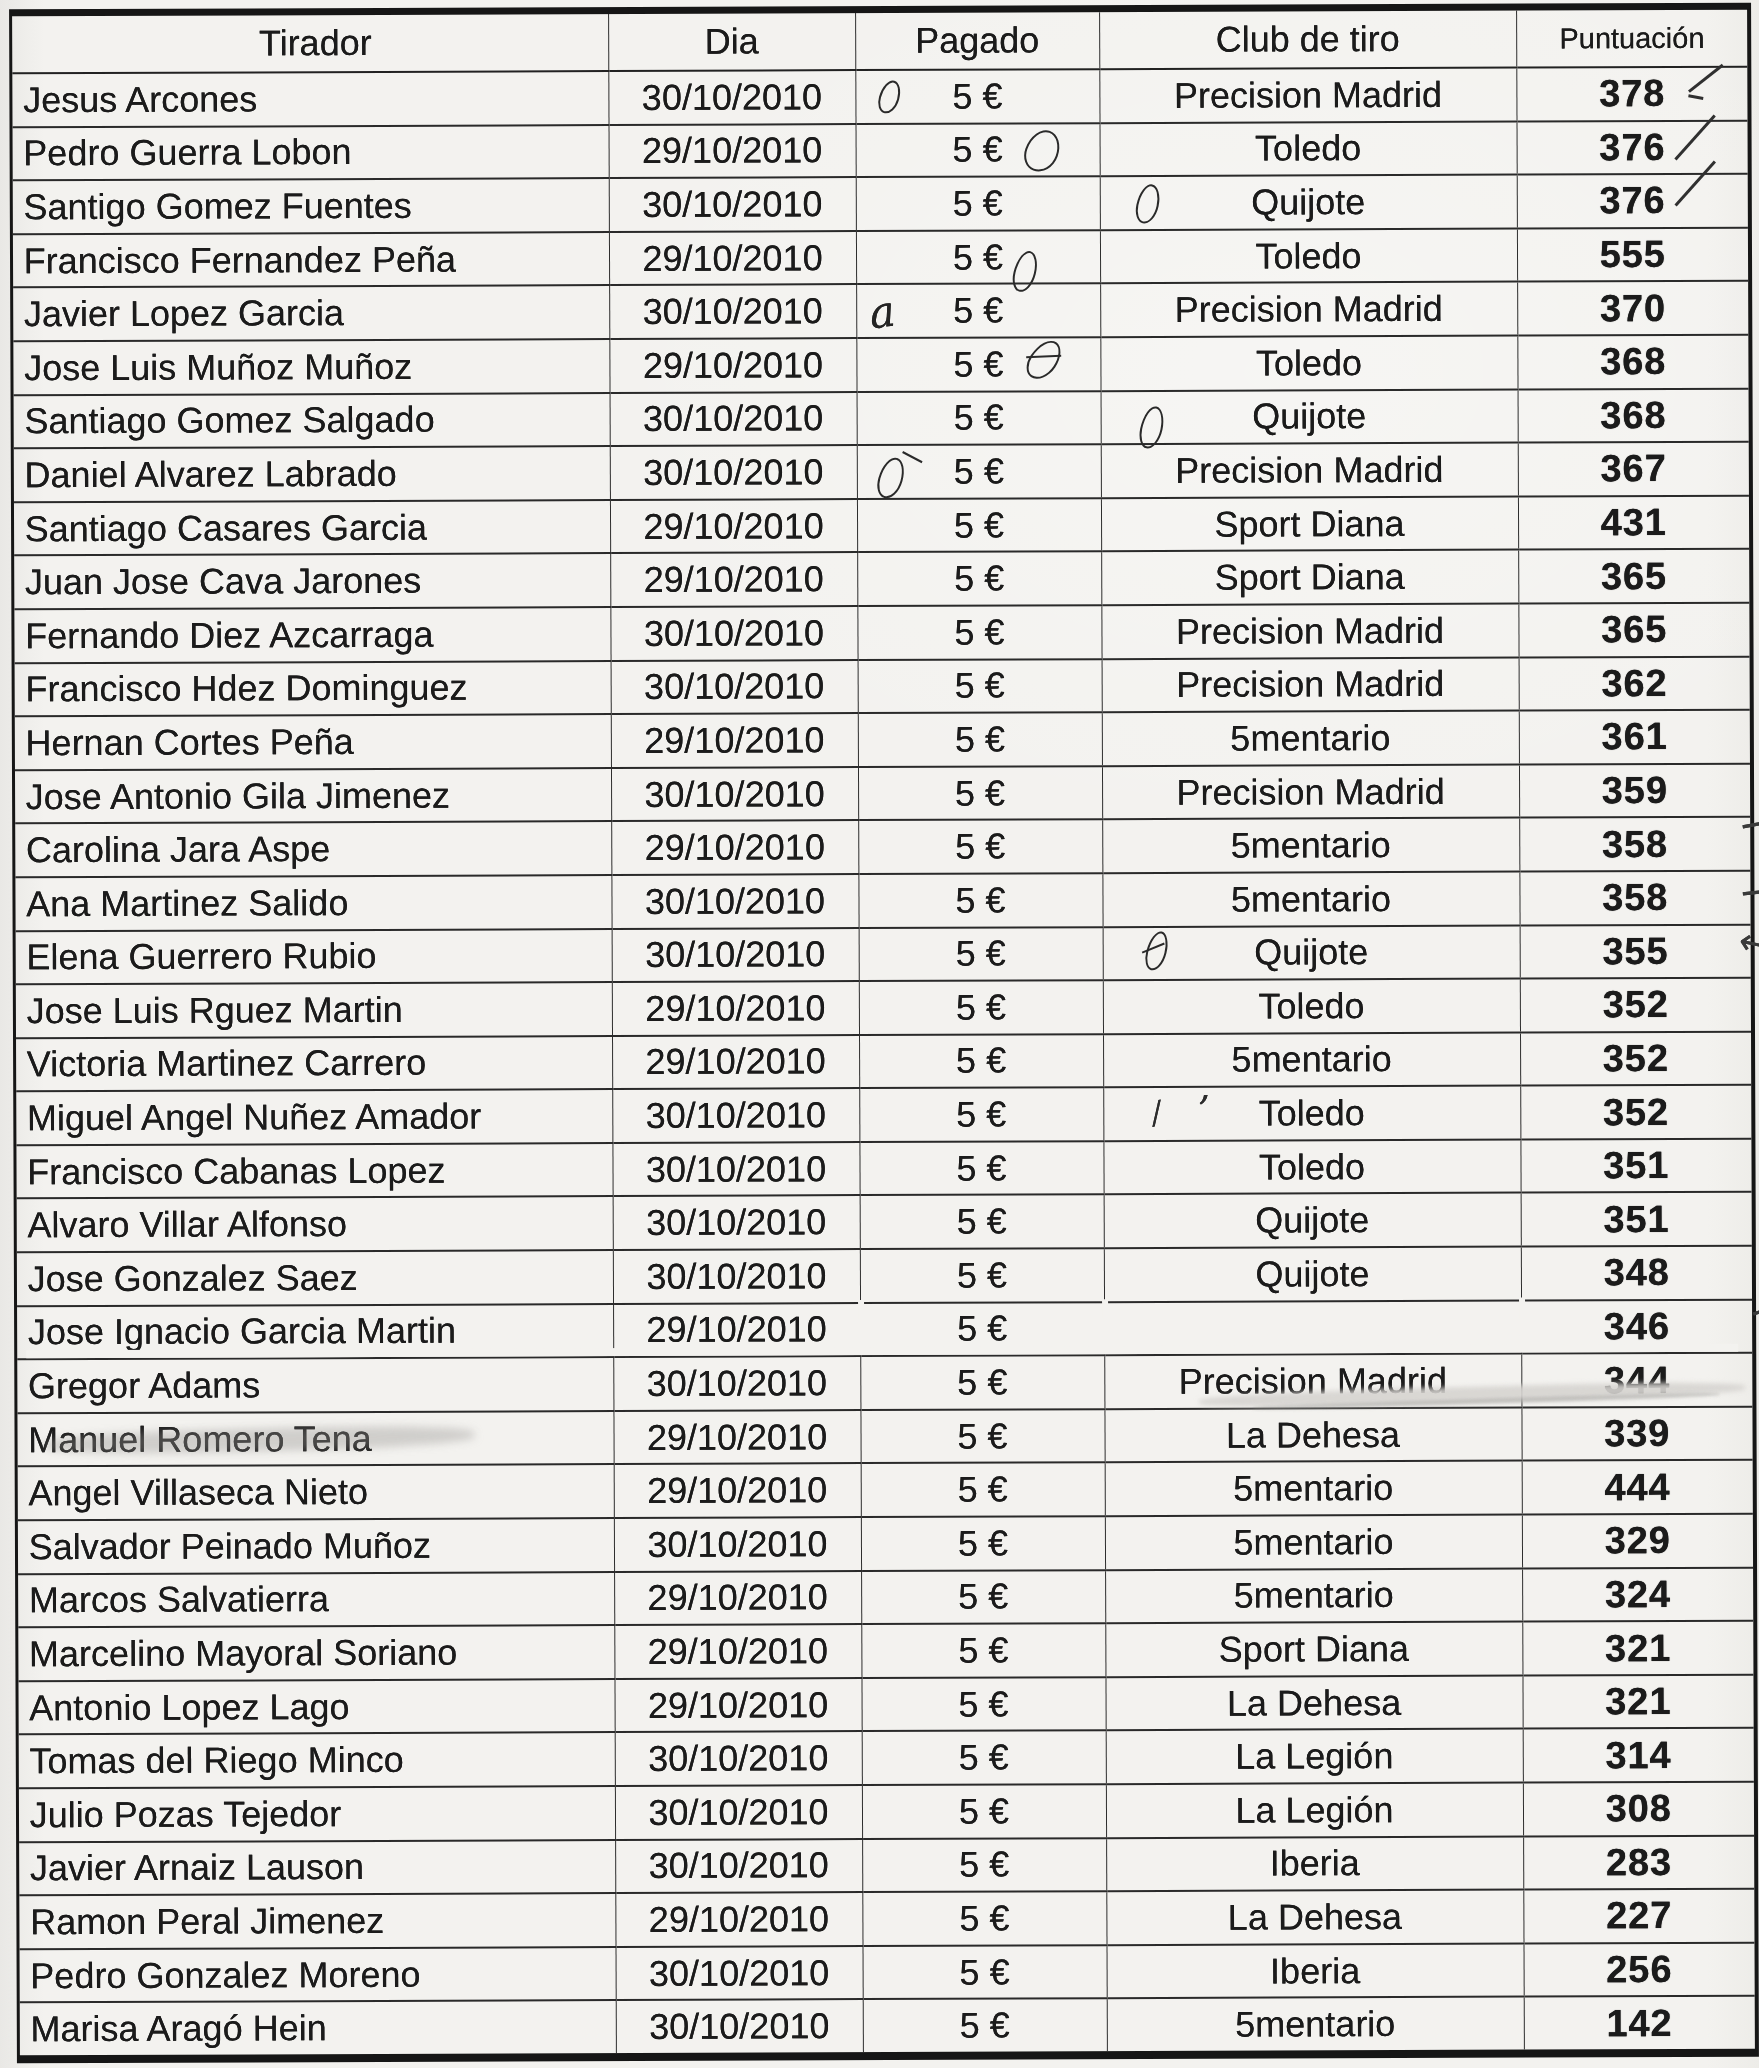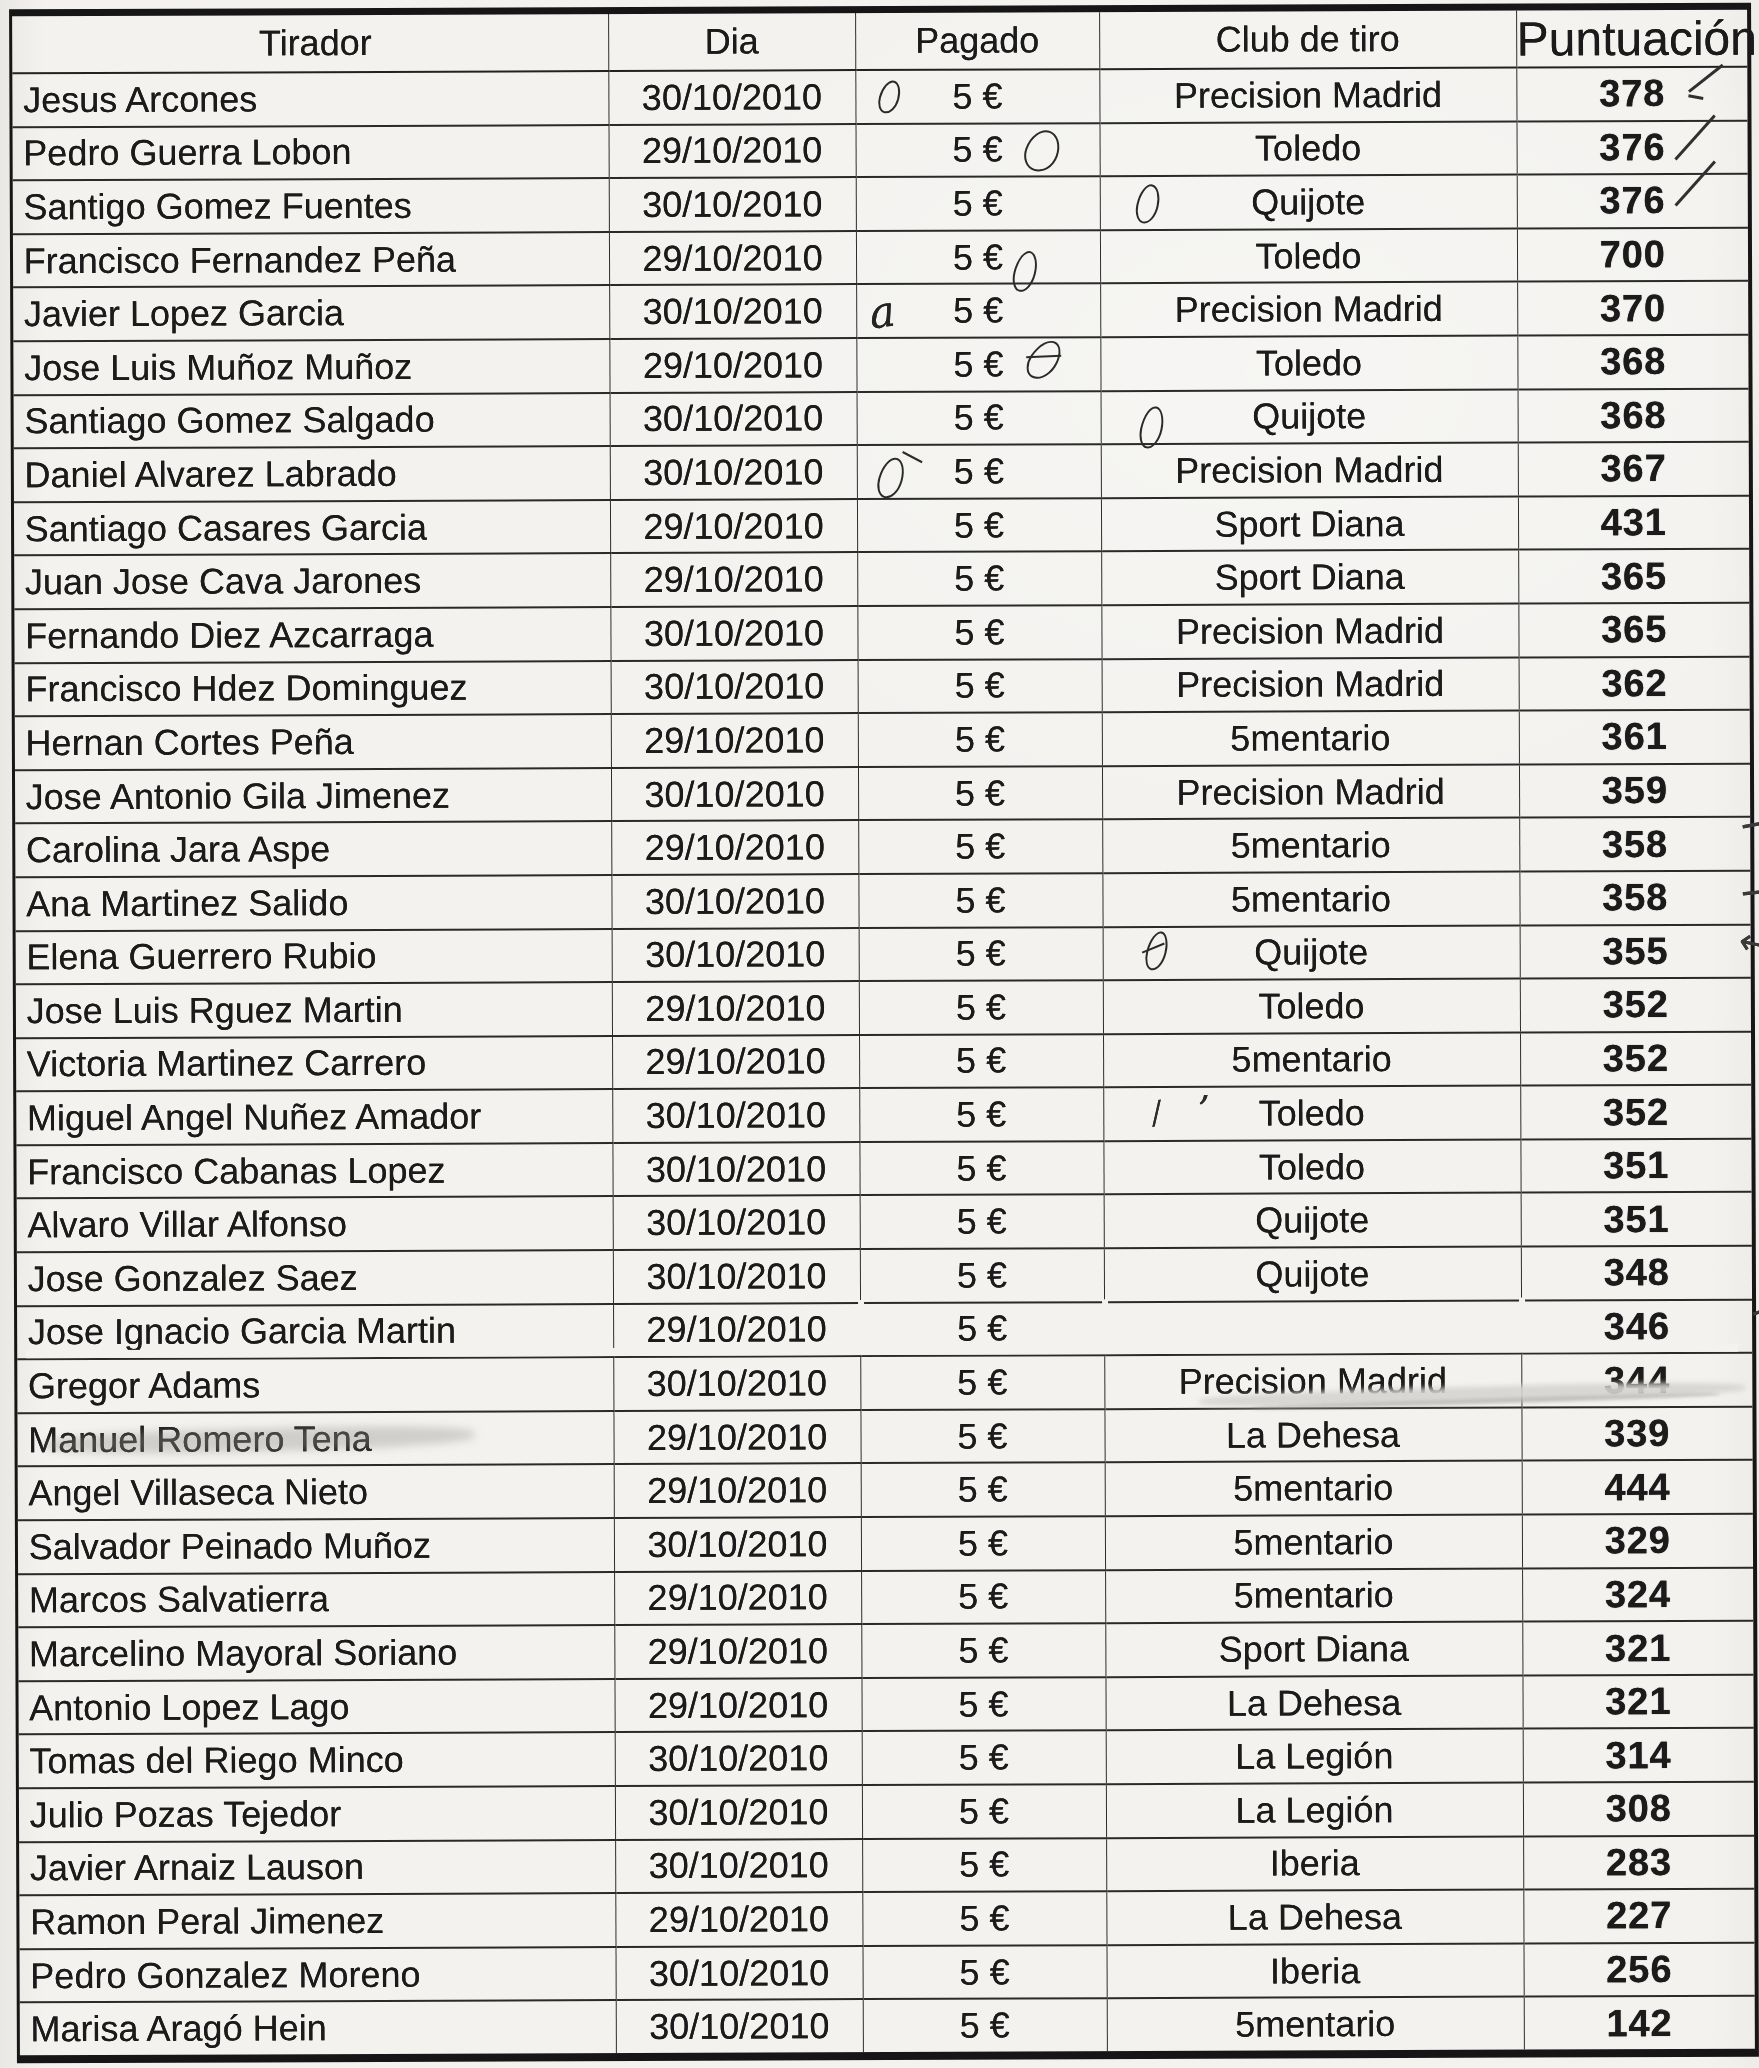--- a/index.html
+++ b/index.html
@@ -78,21 +78,21 @@
           <col style="width:244px">
           <col style="width:417px">
           <col>
       </colgroup>
       <thead>
         <tr>
           <th class="c-name" style="text-align:center;">Tirador</th>
           <th class="c-date">Dia</th>
           <th class="c-paid">Pagado</th>
           <th class="c-club">Club de tiro</th>
-          <th class="c-score" style="font-weight:400;font-size:48px;letter-spacing:0;margin-left:8px;">Puntuación</th>
+          <th class="c-score" style="font-weight:400;font-size:29px;letter-spacing:0;margin-left:8px;">Puntuación</th>
         </tr>
       </thead>
       <tbody>
           <tr>
     <td class="c-name"><span class="ct">Jesus Arcones</span></td>
     <td class="c-date"><span class="ct">30/10/2010</span></td>
     <td class="c-paid"><span class="ct">5 €</span><span class="mark mk-oval" style="left: 23px; top: 9px; width: 16px; height: 30px; transform: rotate(16deg);"></span></td>
     <td class="c-club"><span class="ct">Precision Madrid</span></td>
     <td class="c-score"><span class="ct">378</span><span class="mark mk-check" style="right: 19.7px; top: 9px; width: 43px; transform: rotate(-38deg);"></span></td>
   </tr>
@@ -108,21 +108,21 @@
     <td class="c-date"><span class="ct">30/10/2010</span></td>
     <td class="c-paid"><span class="ct">5 €</span></td>
     <td class="c-club"><span class="ct">Quijote</span><span class="mark mk-oval" style="left: 36px; top: 7.2px; width: 18px; height: 36px; transform: rotate(12deg);"></span></td>
     <td class="c-score"><span class="ct">376</span><span class="mark mk-line" style="right: 23px; top: 7.2px; width: 59px; transform: rotate(-48deg);"></span></td>
   </tr>
           <tr>
     <td class="c-name"><span class="ct">Francisco Fernandez Peña</span></td>
     <td class="c-date"><span class="ct">29/10/2010</span></td>
     <td class="c-paid"><span class="ct">5 €</span><span class="mark mk-oval" style="right: 64px; top: 19.7px; width: 18px; height: 38px; transform: rotate(14deg);"></span></td>
     <td class="c-club"><span class="ct">Toledo</span></td>
-    <td class="c-score"><span class="ct">700</span></td>
+    <td class="c-score"><span class="ct">555</span></td>
   </tr>
           <tr>
     <td class="c-name"><span class="ct">Javier Lopez Garcia</span></td>
     <td class="c-date"><span class="ct">30/10/2010</span></td>
     <td class="c-paid"><span class="ct">5 €</span><span class="mark mk-a" style="left: 12.5px; top: 1.8px; transform: rotate(-8deg);">a</span></td>
     <td class="c-club"><span class="ct">Precision Madrid</span></td>
     <td class="c-score"><span class="ct">370</span></td>
   </tr>
           <tr>
     <td class="c-name"><span class="ct">Jose Luis Muñoz Muñoz</span></td>

